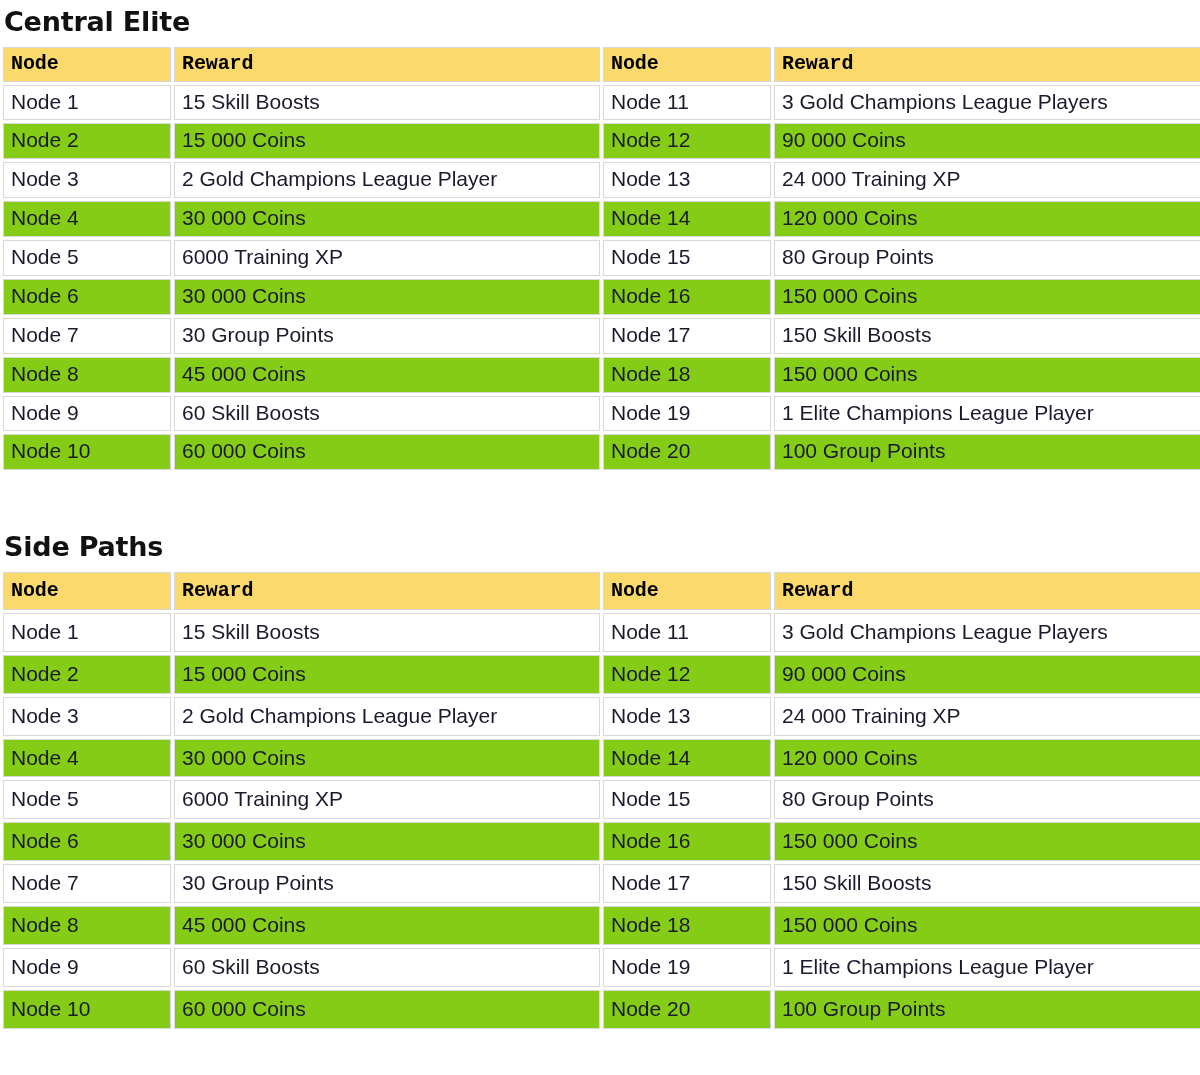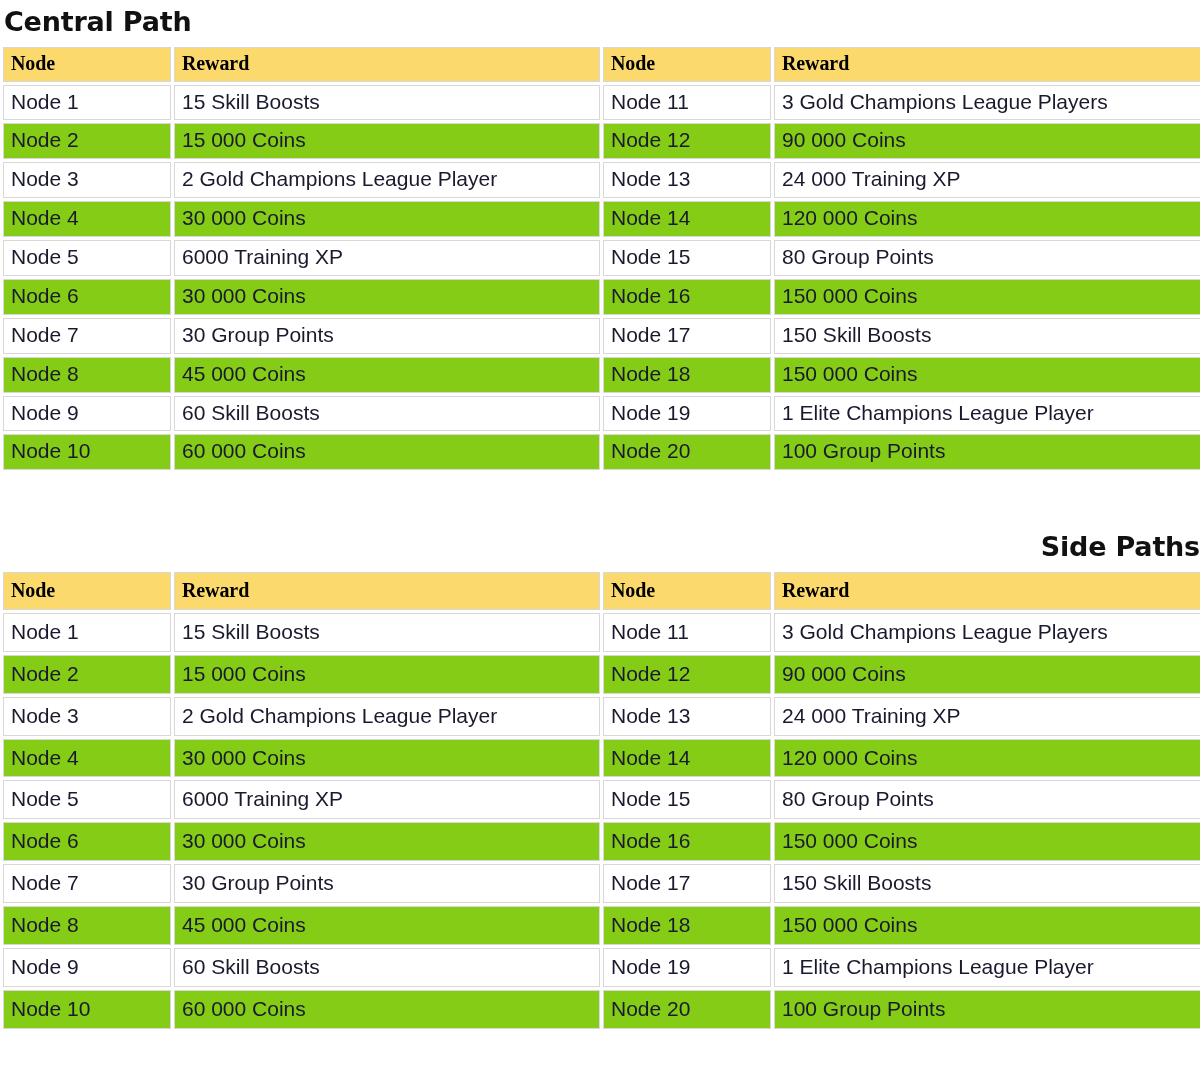--- a/index.html
+++ b/index.html
@@ -26,21 +26,21 @@
     font-size: 27px;
     font-weight: bold;
     letter-spacing: -0.2px;
     color: #111111;
     margin: 0;
     padding: 0 0 0 4px;
     line-height: 1.0;
   }
 
   .section--central .section-title { padding-top: 6px; }
-  .section--side   .section-title { padding-top: 0px; text-align: right; }
+  .section--side   .section-title { padding-top: 0px; }
 
   .table-wrap {
     width: 1200px;
   }
 
   table.reward-table {
     border-collapse: separate;
     border-spacing: 3px;
     width: 1200px;
     table-layout: fixed;
@@ -62,21 +62,21 @@
     font-size: 21px;
     line-height: 1.28;
     white-space: nowrap;
     overflow: hidden;
   }
 
   table.reward-table th {
     background: #fbd96d;
     font-weight: bold;
     color: #000000;
-    font-family: Liberation Serif, serif;
+    font-family: Liberation Mono, monospace;
     font-size: 20px;
     letter-spacing: -0.1px;
     height: 35px;
   }
 
   table.reward-table td {
     background: #ffffff;
     color: #1a1a2e;
     font-family: "Liberation Sans", sans-serif;
     height: 35px;
@@ -106,21 +106,21 @@
   .spacer-top     { height: 2px; }
 </style>
 </head>
 <body>
 
 <div class="page">
 
   <div class="spacer-top"></div>
 
   <section class="section section--central">
-    <h2 class="section-title">Central Path</h2>
+    <h2 class="section-title">Central Elite</h2>
 
     <div class="spacer-title"></div>
 
     <div class="table-wrap">
       <table class="reward-table">
         <colgroup>
           <col class="col-node">
           <col class="col-reward">
           <col class="col-node2">
           <col class="col-reward2">

